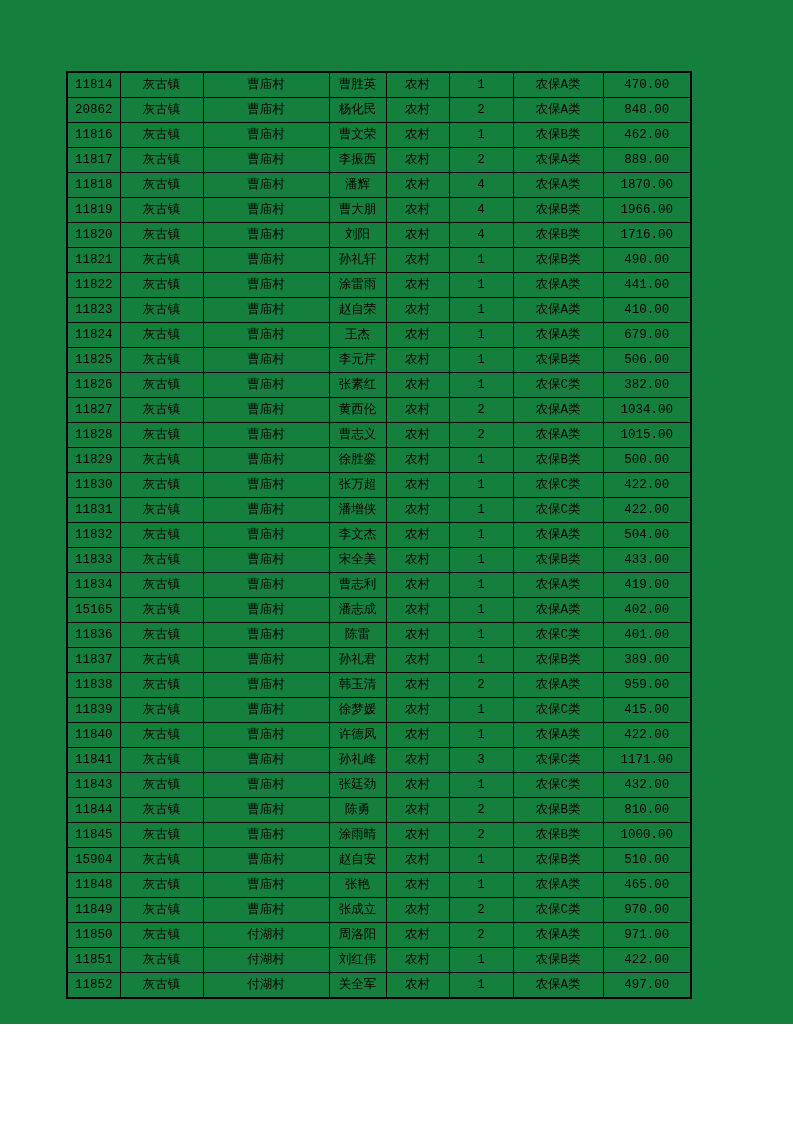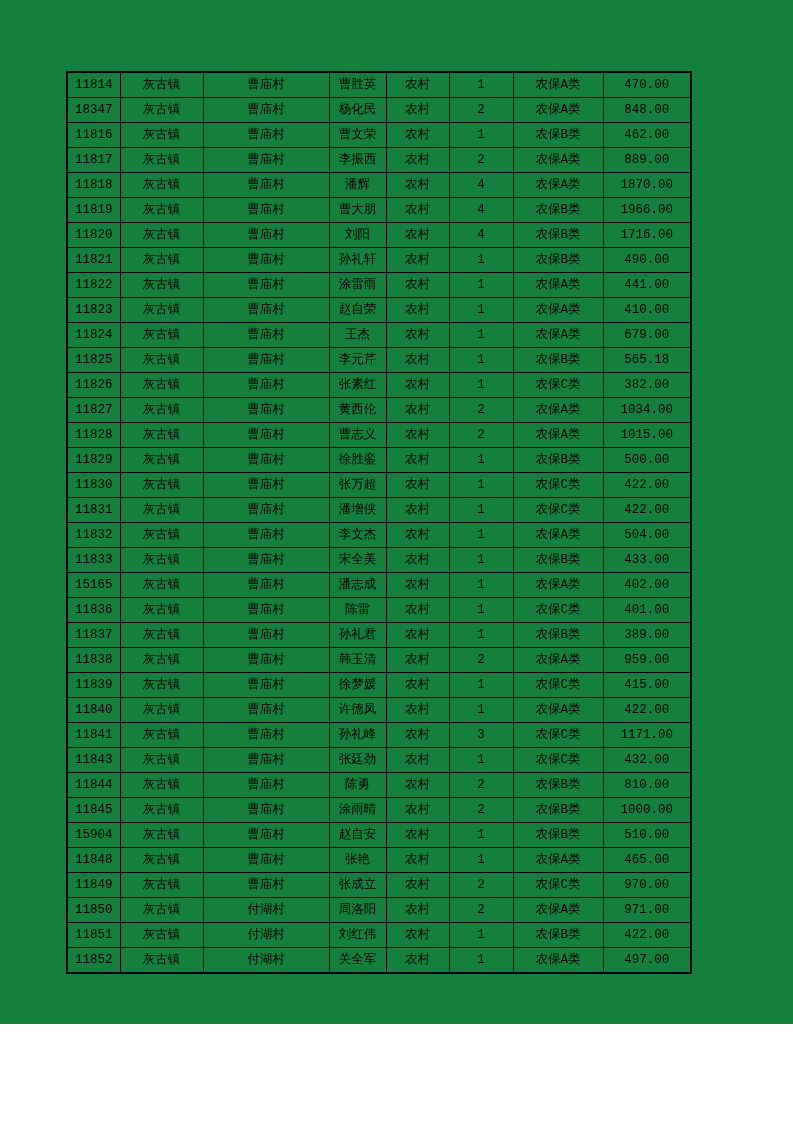--- a/index.html
+++ b/index.html
@@ -54,21 +54,21 @@
           <td>11814</td>
           <td>灰古镇</td>
           <td>曹庙村</td>
           <td>曹胜英</td>
           <td>农村</td>
           <td>1</td>
           <td>农保A类</td>
           <td>470.00</td>
         </tr>
         <tr>
-          <td>18347</td>
+          <td>20862</td>
           <td>灰古镇</td>
           <td>曹庙村</td>
           <td>杨化民</td>
           <td>农村</td>
           <td>2</td>
           <td>农保A类</td>
           <td>848.00</td>
         </tr>
         <tr>
           <td>11816</td>
@@ -161,21 +161,21 @@
           <td>679.00</td>
         </tr>
         <tr>
           <td>11825</td>
           <td>灰古镇</td>
           <td>曹庙村</td>
           <td>李元芹</td>
           <td>农村</td>
           <td>1</td>
           <td>农保B类</td>
-          <td>565.18</td>
+          <td>506.00</td>
         </tr>
         <tr>
           <td>11826</td>
           <td>灰古镇</td>
           <td>曹庙村</td>
           <td>张素红</td>
           <td>农村</td>
           <td>1</td>
           <td>农保C类</td>
           <td>382.00</td>
@@ -242,20 +242,30 @@
         </tr>
         <tr>
           <td>11833</td>
           <td>灰古镇</td>
           <td>曹庙村</td>
           <td>宋全美</td>
           <td>农村</td>
           <td>1</td>
           <td>农保B类</td>
           <td>433.00</td>
+        </tr>
+        <tr>
+          <td>11834</td>
+          <td>灰古镇</td>
+          <td>曹庙村</td>
+          <td>曹志利</td>
+          <td>农村</td>
+          <td>1</td>
+          <td>农保A类</td>
+          <td>419.00</td>
         </tr>
         <tr>
           <td>15165</td>
           <td>灰古镇</td>
           <td>曹庙村</td>
           <td>潘志成</td>
           <td>农村</td>
           <td>1</td>
           <td>农保A类</td>
           <td>402.00</td>

